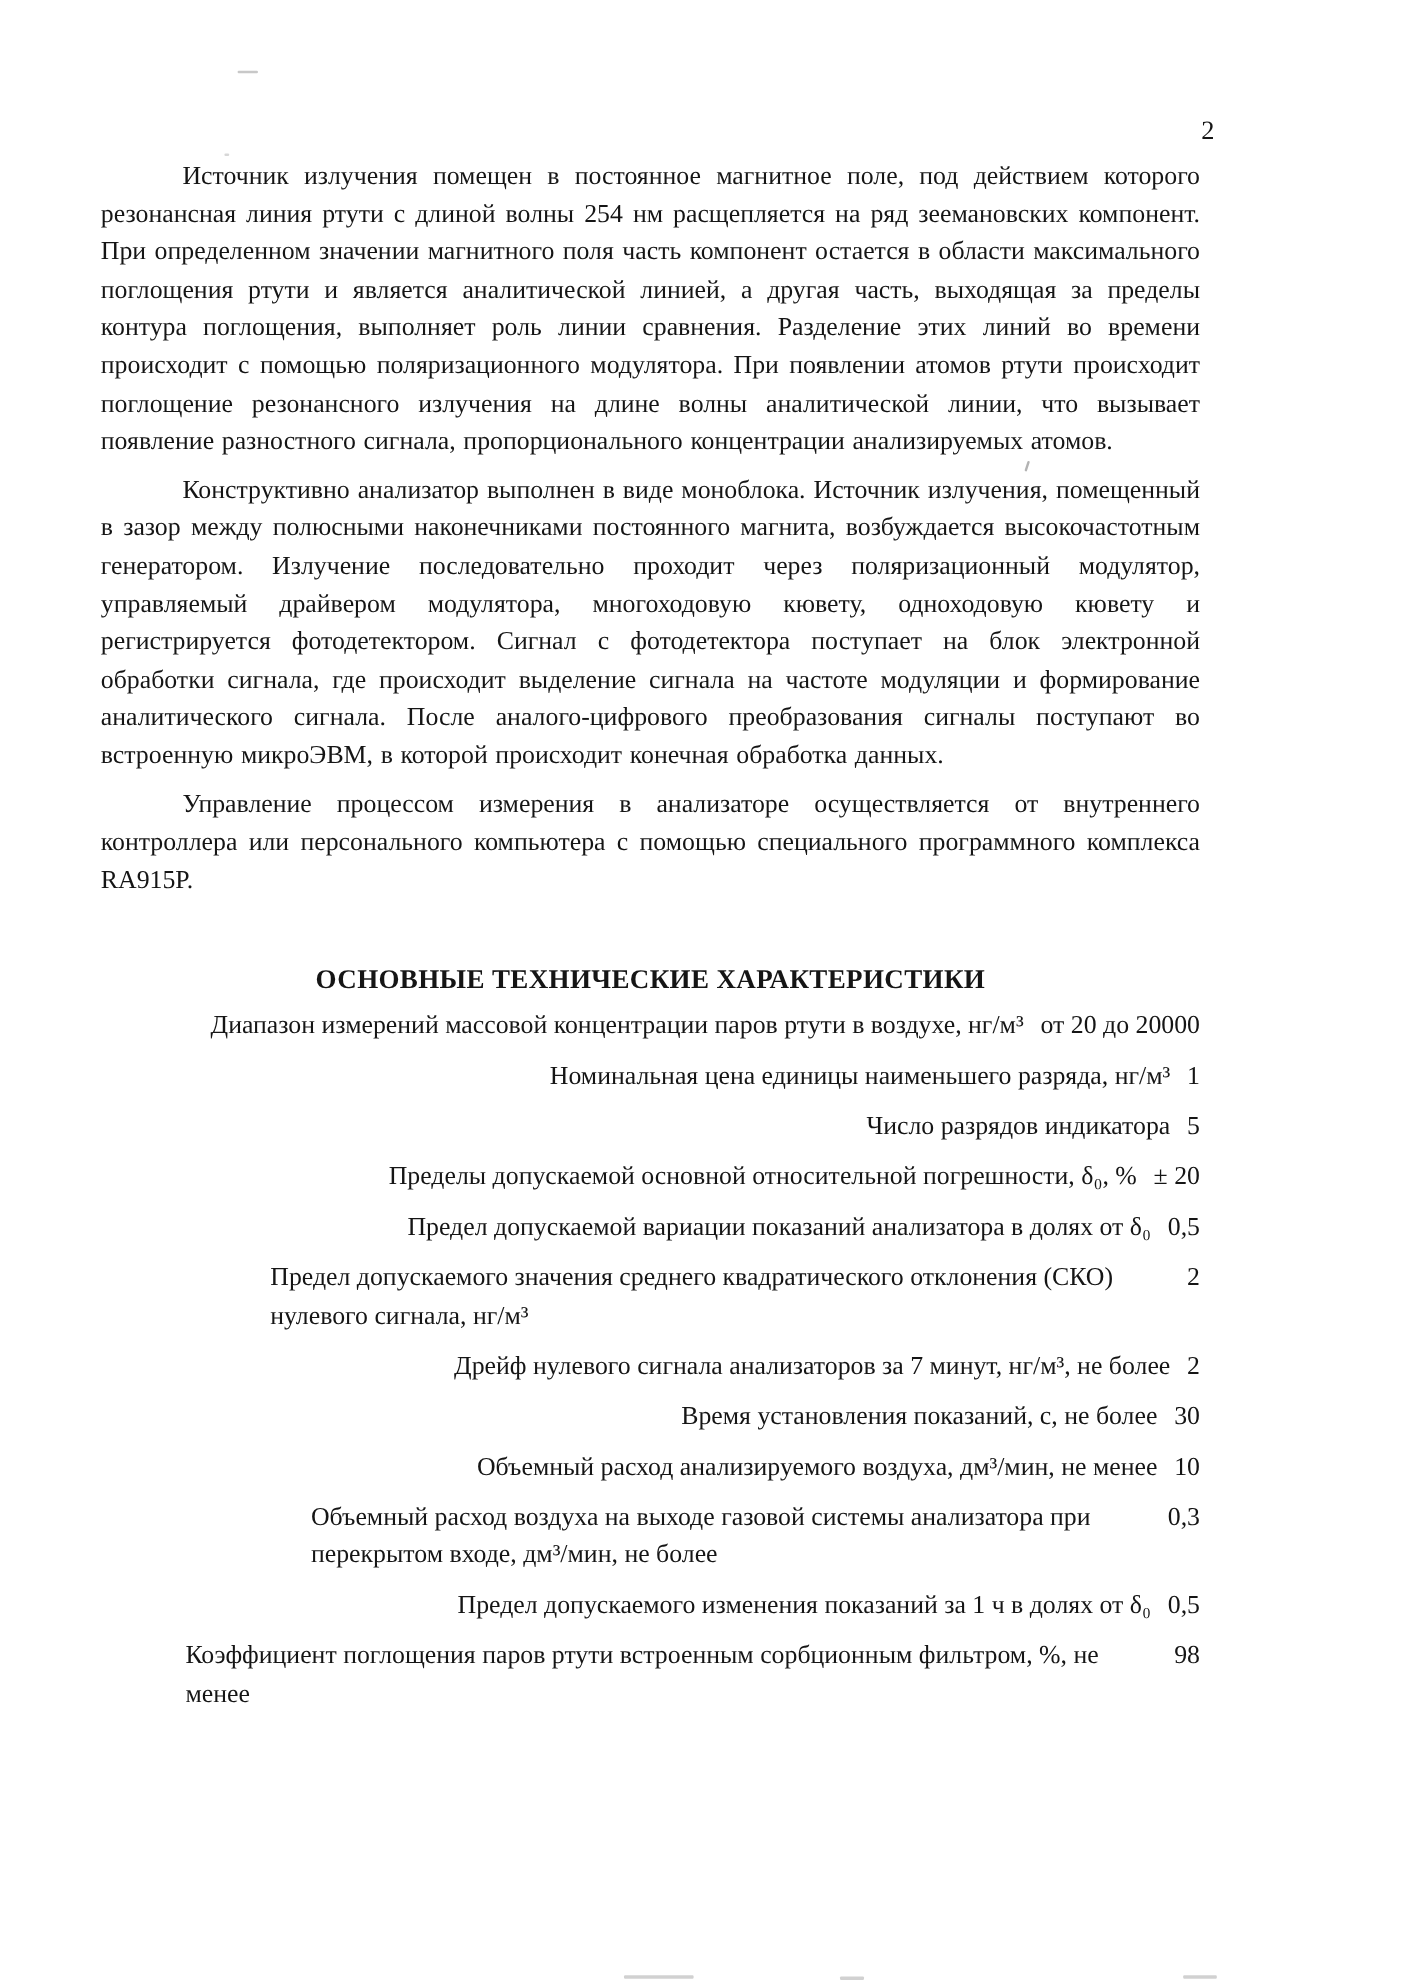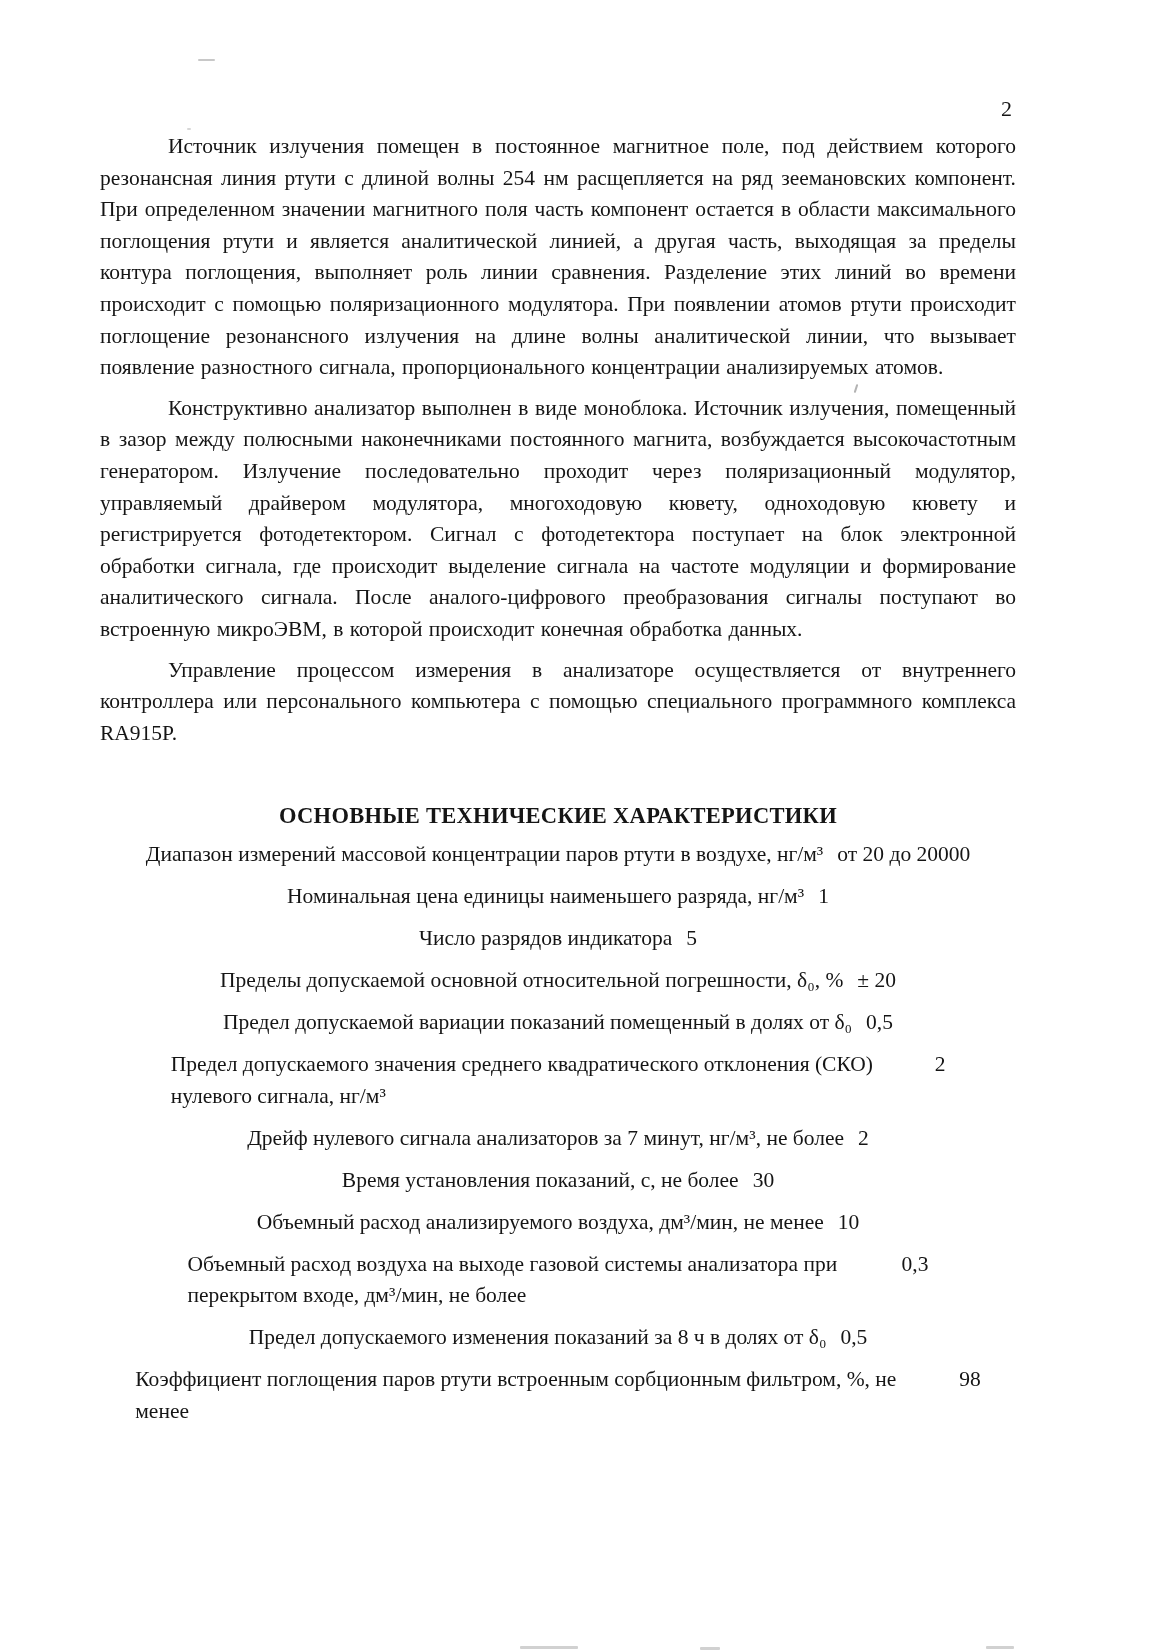--- a/index.html
+++ b/index.html
@@ -20,21 +20,21 @@
     position: absolute;
     top: 96px;
     left: 100px;
     width: 912px;
     text-align: right;
     font-size: 22px;
     line-height: 26px;
   }
   .content {
     position: absolute;
-    left: 100px;
+    left: 84px;
     top: 131px;
     width: 916px;
   }
   p.para {
     margin: 0 0 9px 0;
     font-size: 21.5px;
     line-height: 31.6px;
     text-align: justify;
     text-indent: 68px;
     word-spacing: 1px;
@@ -46,21 +46,21 @@
     font-weight: bold;
     text-align: center;
     letter-spacing: 0.3px;
   }
   .spec-table {
     width: 100%;
   }
   .spec-row {
     display: flex;
     align-items: flex-start;
-    justify-content: center;
+    justify-content: flex-end;
     margin-bottom: 10.5px;
     font-size: 21.5px;
     line-height: 31.5px;
   }
   .spec-label {
     padding-right: 14px;
   }
   .spec-label.w750 { max-width: 750px; }
   .spec-label.w700 { max-width: 700px; }
   .spec-label.w810 { max-width: 810px; }
@@ -112,21 +112,21 @@
         <div class="spec-label">Число разрядов индикатора</div>
         <div class="spec-value">5</div>
       </div>
 
       <div class="spec-row">
         <div class="spec-label">Пределы допускаемой основной относительной погрешности, δ₀, %</div>
         <div class="spec-value">± 20</div>
       </div>
 
       <div class="spec-row">
-        <div class="spec-label">Предел допускаемой вариации показаний помещенный в долях от δ₀</div>
+        <div class="spec-label">Предел допускаемой вариации показаний анализатора в долях от δ₀</div>
         <div class="spec-value">0,5</div>
       </div>
 
       <div class="spec-row">
         <div class="spec-label w750">Предел допускаемого значения среднего квадратического отклонения (СКО) нулевого сигнала, нг/м³</div>
         <div class="spec-value">2</div>
       </div>
 
       <div class="spec-row">
         <div class="spec-label">Дрейф нулевого сигнала анализаторов за 7 минут, нг/м³, не более</div>
@@ -142,21 +142,21 @@
         <div class="spec-label">Объемный расход анализируемого воздуха, дм³/мин, не менее</div>
         <div class="spec-value">10</div>
       </div>
 
       <div class="spec-row">
         <div class="spec-label w700">Объемный расход воздуха на выходе газовой системы анализатора при перекрытом входе, дм³/мин, не более</div>
         <div class="spec-value">0,3</div>
       </div>
 
       <div class="spec-row">
-        <div class="spec-label">Предел допускаемого изменения показаний за 8 ч в долях от δ₀</div>
+        <div class="spec-label">Предел допускаемого изменения показаний за 1 ч в долях от δ₀</div>
         <div class="spec-value">0,5</div>
       </div>
 
       <div class="spec-row">
         <div class="spec-label w810">Коэффициент поглощения паров ртути встроенным сорбционным фильтром, %, не менее</div>
         <div class="spec-value">98</div>
       </div>
 
     </div>
   </div>

